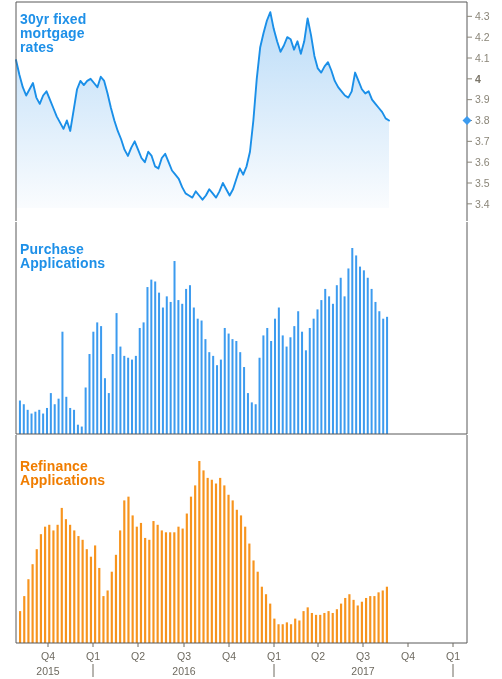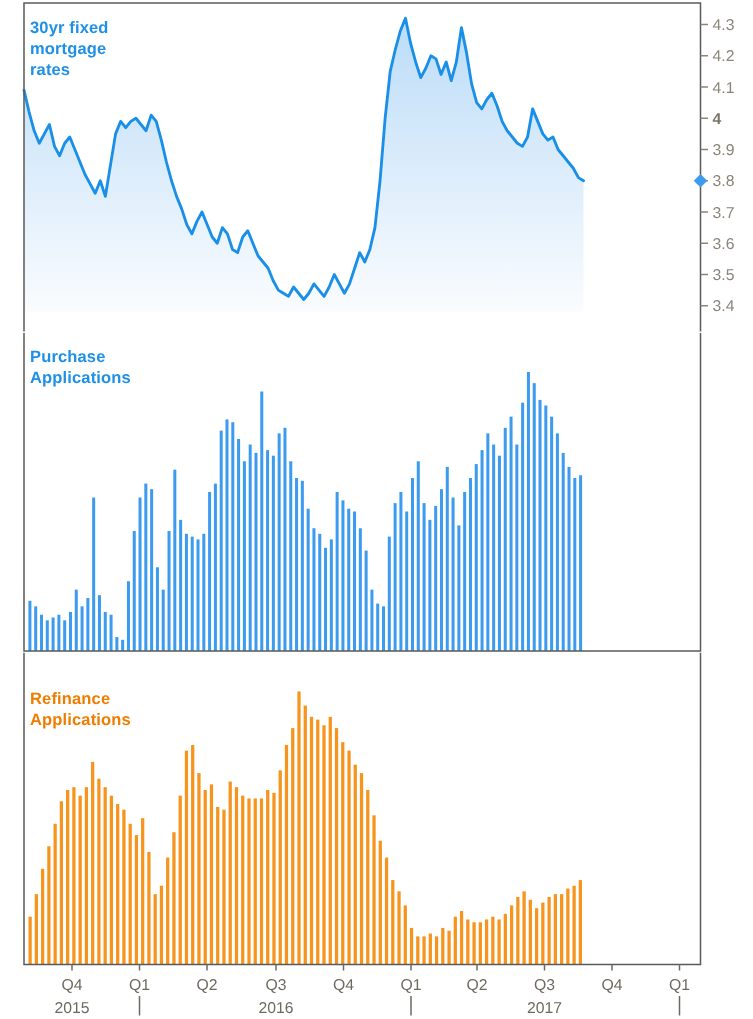--- a/index.html
+++ b/index.html
@@ -22,21 +22,21 @@
     left: 0;
     width: 502px;
     box-sizing: border-box;
   }
   .panel-svg {
     display: block;
   }
   .panel-title {
     position: absolute;
     font-weight: bold;
-    font-size: 11px;
+    font-size: 14px;
     line-height: 14px;
     letter-spacing: 0.1px;
     white-space: pre-line;
     pointer-events: none;
   }
   .title-blue { color: #1E90E8; }
   .title-orange { color: #F07D00; }
   .axis-text {
     font-family: "Liberation Sans", sans-serif;
     font-size: 10.5px;
@@ -192,21 +192,21 @@
           <rect x="362.88" y="48.32" width="2.01" height="163.68" fill="#3C9BEF"></rect>
           <rect x="366.74" y="55.76" width="2.01" height="156.24" fill="#3C9BEF"></rect>
           <rect x="370.60" y="66.92" width="2.01" height="145.08" fill="#3C9BEF"></rect>
           <rect x="374.47" y="79.94" width="2.01" height="132.06" fill="#3C9BEF"></rect>
           <rect x="378.33" y="89.24" width="2.01" height="122.76" fill="#3C9BEF"></rect>
           <rect x="382.20" y="96.68" width="2.01" height="115.32" fill="#3C9BEF"></rect>
           <rect x="386.06" y="94.82" width="2.01" height="117.18" fill="#3C9BEF"></rect>
         </g>
         <path d="M 16 0 L 16 212 L 467 212 L 467 0" fill="none" stroke="#595959" stroke-width="1"></path>
       </svg>
-    <div class="panel-title title-blue" style="left:20px;top:9px;">Purchase
+    <div class="panel-title title-blue" style="left:20px;top:20px;">Purchase
 Applications</div>
   </div>
 
   <div class="panel" id="panel-3" style="top:435px;height:244px;">
     <svg class="panel-svg" id="svg3" width="502" height="244">
         <g>
           <rect x="19.00" y="176.10" width="2.17" height="31.90" fill="#F7941E"></rect>
           <rect x="23.17" y="161.09" width="2.17" height="46.91" fill="#F7941E"></rect>
           <rect x="27.34" y="144.21" width="2.17" height="63.79" fill="#F7941E"></rect>
           <rect x="31.51" y="129.20" width="2.17" height="78.80" fill="#F7941E"></rect>

